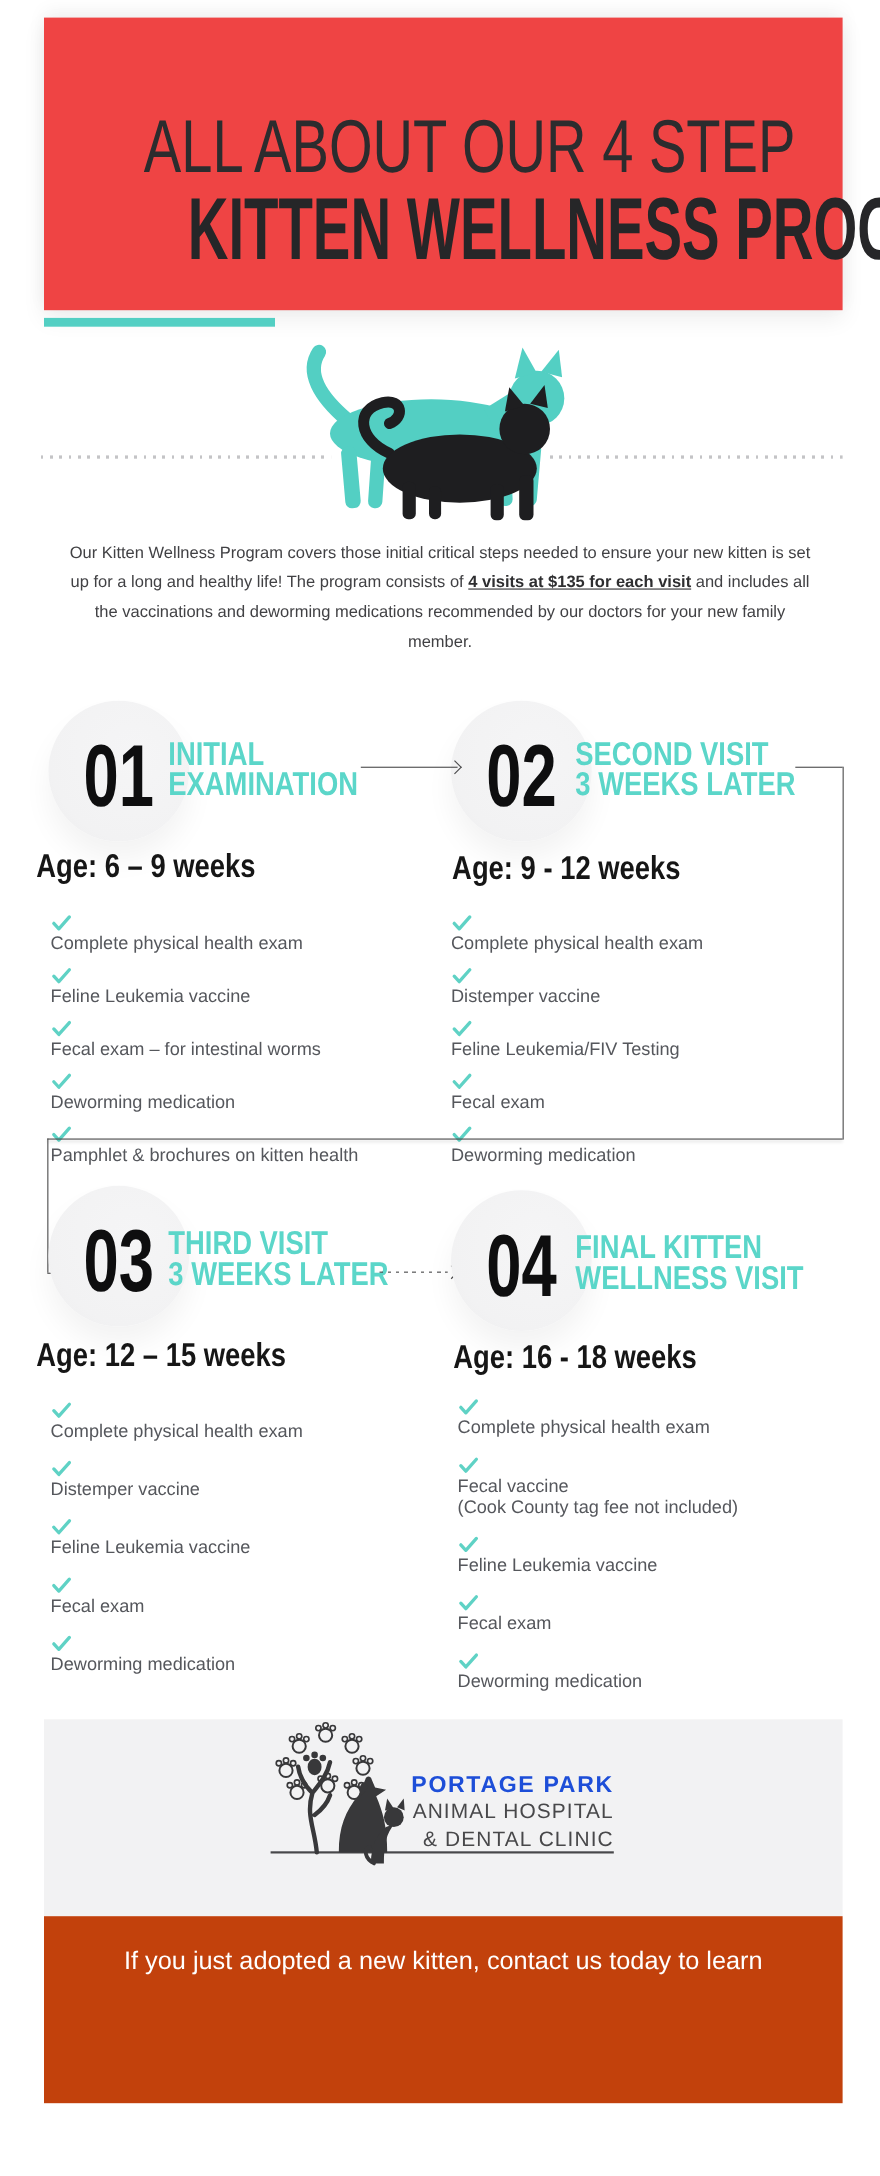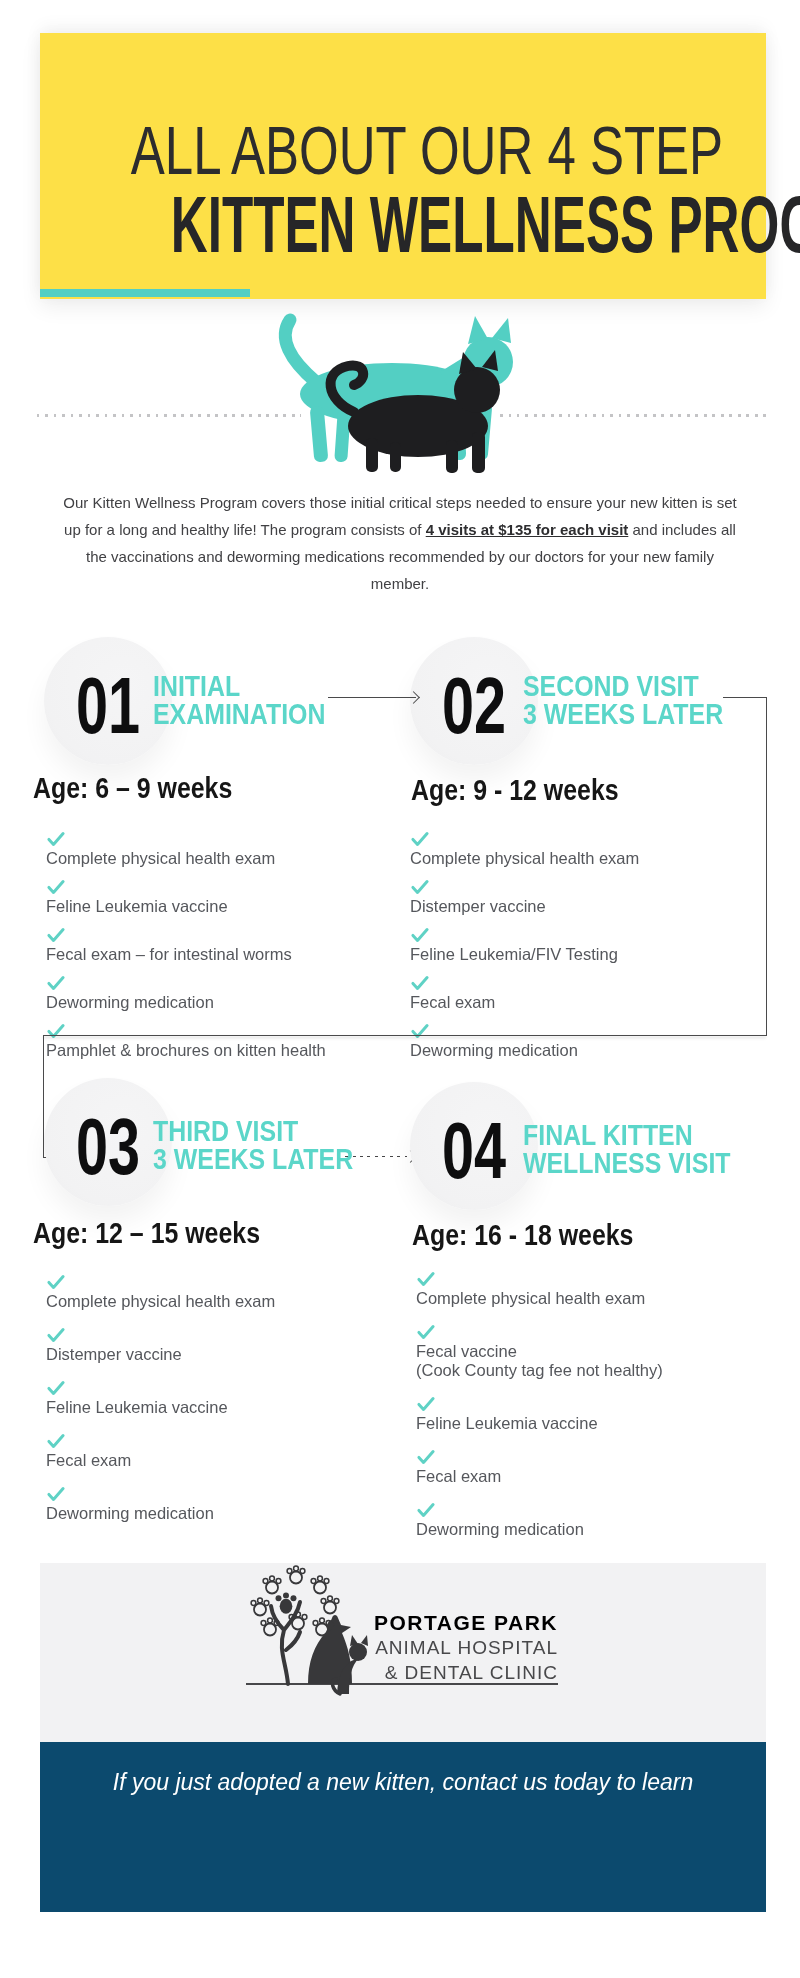--- a/index.html
+++ b/index.html
@@ -1,21 +1,21 @@
 <!DOCTYPE html>
 <html><head>
 <meta charset="utf-8">
 <style>
   html,body{margin:0;padding:0;background:#ffffff;}
   body{font-family:"Liberation Sans","DejaVu Sans",sans-serif;}
   #canvas{position:relative;width:800px;height:1978px;background:#ffffff;overflow:hidden;}
   .abs{position:absolute;}
 
   
-  .title-card{left:40px;top:33px;width:726px;height:266px;background:#fde047;
+  .title-card{left:40px;top:16px;width:726px;height:266px;background:#ef4444;
     box-shadow:0 -6px 16px rgba(0,0,0,.05),0 8px 20px rgba(0,0,0,.07);}
   .t1{position:absolute;left:0;right:0;top:83px;text-align:center;font-size:68px;line-height:68px;
     font-weight:400;color:#2c2c2e;transform:scaleX(.75);white-space:nowrap;}
   .t2{position:absolute;left:0;right:0;top:152px;text-align:center;font-size:80px;line-height:80px;
     font-weight:700;color:#262628;transform:scaleX(.64);white-space:nowrap;letter-spacing:0;}
   .accent-bar{left:40px;top:289px;width:210px;height:8px;background:#53cfc3;}
 
   
   .dot-line{top:414px;height:3px;
     background-image:repeating-linear-gradient(90deg,#c4c4c6 0 2.5px,transparent 2.5px 8.5px);}
@@ -53,25 +53,25 @@
   .shadowed{box-shadow:0 2px 3px rgba(0,0,0,.22);}
   .ah{width:8px;height:8px;border-top:1.5px solid #4a4a4b;border-right:1.5px solid #4a4a4b;
     transform:rotate(45deg);}
   .dash-line{height:1px;background-image:repeating-linear-gradient(90deg,#454547 0 3px,transparent 3px 7.5px);}
 
   
   .logo-panel{left:40px;top:1563px;width:726px;height:179px;background:#f2f2f3;}
   .logo-svg{left:242px;top:1564px;width:126px;height:134px;}
   .logo-underline{left:246px;top:1683px;width:312px;height:2px;background:#48484a;}
   .logo-text{left:370px;top:1610px;width:188px;text-align:right;}
-  .lg1{font-size:21px;line-height:25px;font-weight:700;letter-spacing:1.5px;color:#000000;}
+  .lg1{font-size:21px;line-height:25px;font-weight:700;letter-spacing:1.5px;color:#1d4ed8;}
   .lg2{font-size:19px;line-height:25px;font-weight:400;letter-spacing:1px;color:#48484a;}
 
   
-  .footer{left:40px;top:1742px;width:726px;height:170px;background:#0c4a6e;text-align:center;color:#ffffff;font-style:italic;}
+  .footer{left:40px;top:1742px;width:726px;height:170px;background:#c2410c;text-align:center;color:#ffffff;}
   .footer-msg{padding-top:23px;font-size:23px;line-height:34px;}
   .footer-msg span{display:block;}
   .footer-site{display:inline-block;margin-top:13px;font-size:30px;font-weight:700;color:#ffffff;
     text-decoration:underline;text-underline-offset:5px;cursor:pointer;}
 </style>
 </head>
 <body>
 
 <div id="canvas">
 
@@ -296,21 +296,21 @@
           </svg>
         </span>
       <span class="cl-text"><span>Complete physical health exam</span></span>
     </div>
     <div class="cl-row">
       <span class="check">
           <svg viewBox="0 0 24 24">
             <path d="M3.5 12.5 L9 18.5 L20.5 5.5" fill="none" stroke="#5fd2c5" stroke-width="3.6" stroke-linecap="round" stroke-linejoin="round"></path>
           </svg>
         </span>
-      <span class="cl-text"><span>Fecal vaccine</span><span class="cl-note">(Cook County tag fee not healthy)</span></span>
+      <span class="cl-text"><span>Fecal vaccine</span><span class="cl-note">(Cook County tag fee not included)</span></span>
     </div>
     <div class="cl-row">
       <span class="check">
           <svg viewBox="0 0 24 24">
             <path d="M3.5 12.5 L9 18.5 L20.5 5.5" fill="none" stroke="#5fd2c5" stroke-width="3.6" stroke-linecap="round" stroke-linejoin="round"></path>
           </svg>
         </span>
       <span class="cl-text"><span>Feline Leukemia vaccine</span></span>
     </div>
     <div class="cl-row">

